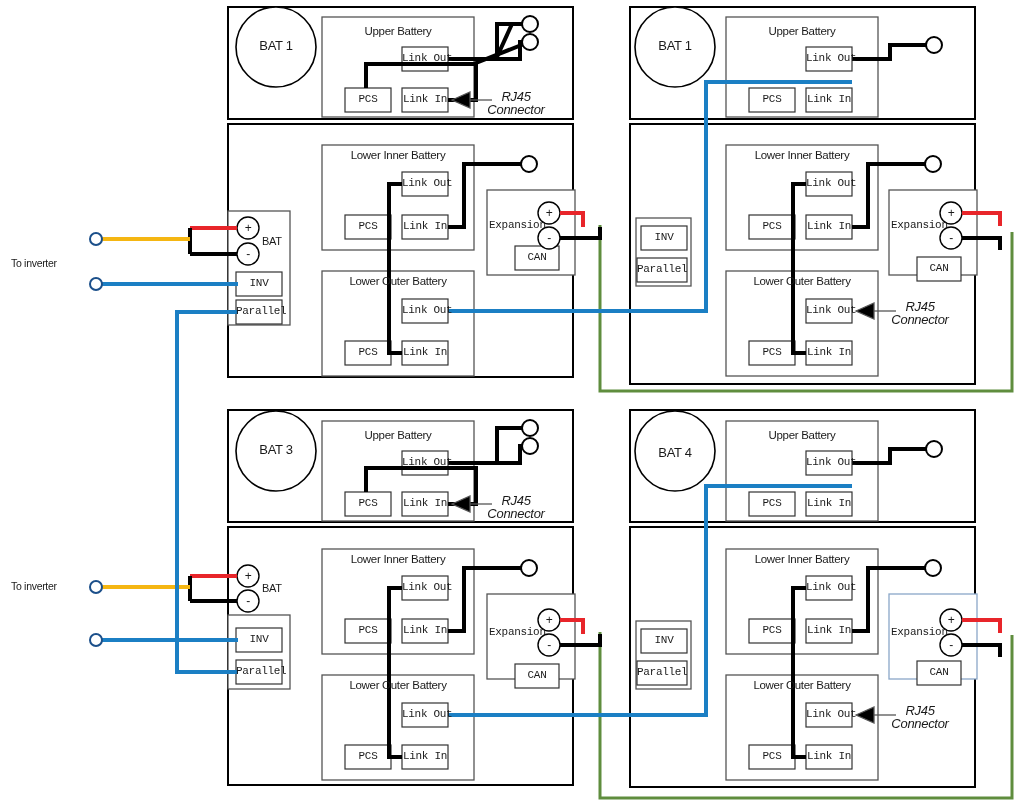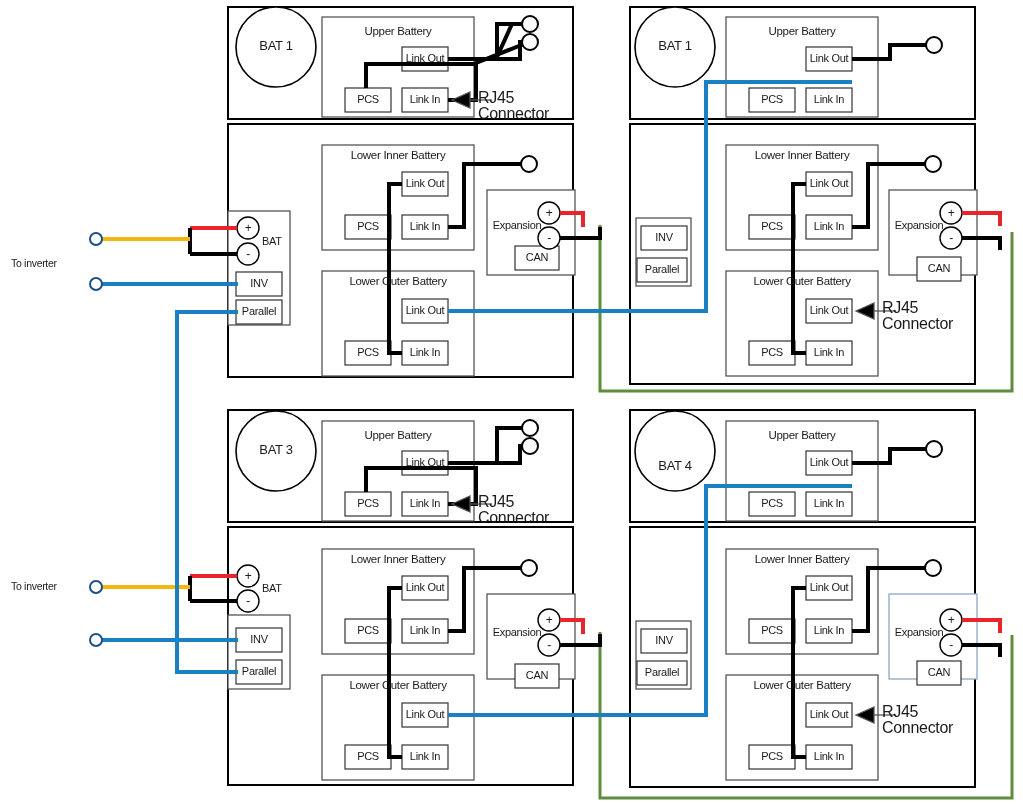--- a/index.html
+++ b/index.html
@@ -29,30 +29,32 @@
     position: absolute;
     color: #1a1a1a;
     white-space: nowrap;
     font-family: "Liberation Sans", sans-serif;
     line-height: 1;
     letter-spacing: -0.3px;
   }
   .box-label {
     font-size: 11px;
     text-align: center;
+    font-family: Liberation Mono, monospace;
   }
   .section-title {
     font-size: 11.5px;
   }
   .bat-title {
     font-size: 13px;
   }
   .hint {
-    font-size: 16px;
-    text-align: left;
+    font-size: 13px;
+    text-align: center;
+    font-style: italic;
   }
   .inverter-label {
     font-size: 10.5px;
   }
   .bat-term-label {
     font-size: 11px;
   }
   .sign {
     font-size: 12px;
     text-align: center;
@@ -308,21 +310,21 @@
       <circle cx="96" cy="239" r="6"></circle>
       <circle cx="96" cy="284" r="6"></circle>
       <circle cx="96" cy="587" r="6"></circle>
       <circle cx="96" cy="640" r="6"></circle>
     </g>
   </svg>
 
   <div class="txt bat-title" style="left:248px; top:39px; width:56px; text-align:center;">BAT 1</div>
   <div class="txt bat-title" style="left:647px; top:39px; width:56px; text-align:center;">BAT 1</div>
   <div class="txt bat-title" style="left:248px; top:443px; width:56px; text-align:center;">BAT 3</div>
-  <div class="txt bat-title" style="left:647px; top:459px; width:56px; text-align:center;">BAT 4</div>
+  <div class="txt bat-title" style="left:647px; top:446px; width:56px; text-align:center;">BAT 4</div>
 
   <div class="txt section-title" style="left:322px; top:26px; width:152px; text-align:center;">Upper Battery</div>
   <div class="txt section-title" style="left:322px; top:150px; width:152px; text-align:center;">Lower Inner Battery</div>
   <div class="txt section-title" style="left:322px; top:276px; width:152px; text-align:center;">Lower Outer Battery</div>
 
   <div class="txt section-title" style="left:726px; top:26px; width:152px; text-align:center;">Upper Battery</div>
   <div class="txt section-title" style="left:726px; top:150px; width:152px; text-align:center;">Lower Inner Battery</div>
   <div class="txt section-title" style="left:726px; top:276px; width:152px; text-align:center;">Lower Outer Battery</div>
 
   <div class="txt section-title" style="left:322px; top:430px; width:152px; text-align:center;">Upper Battery</div>

